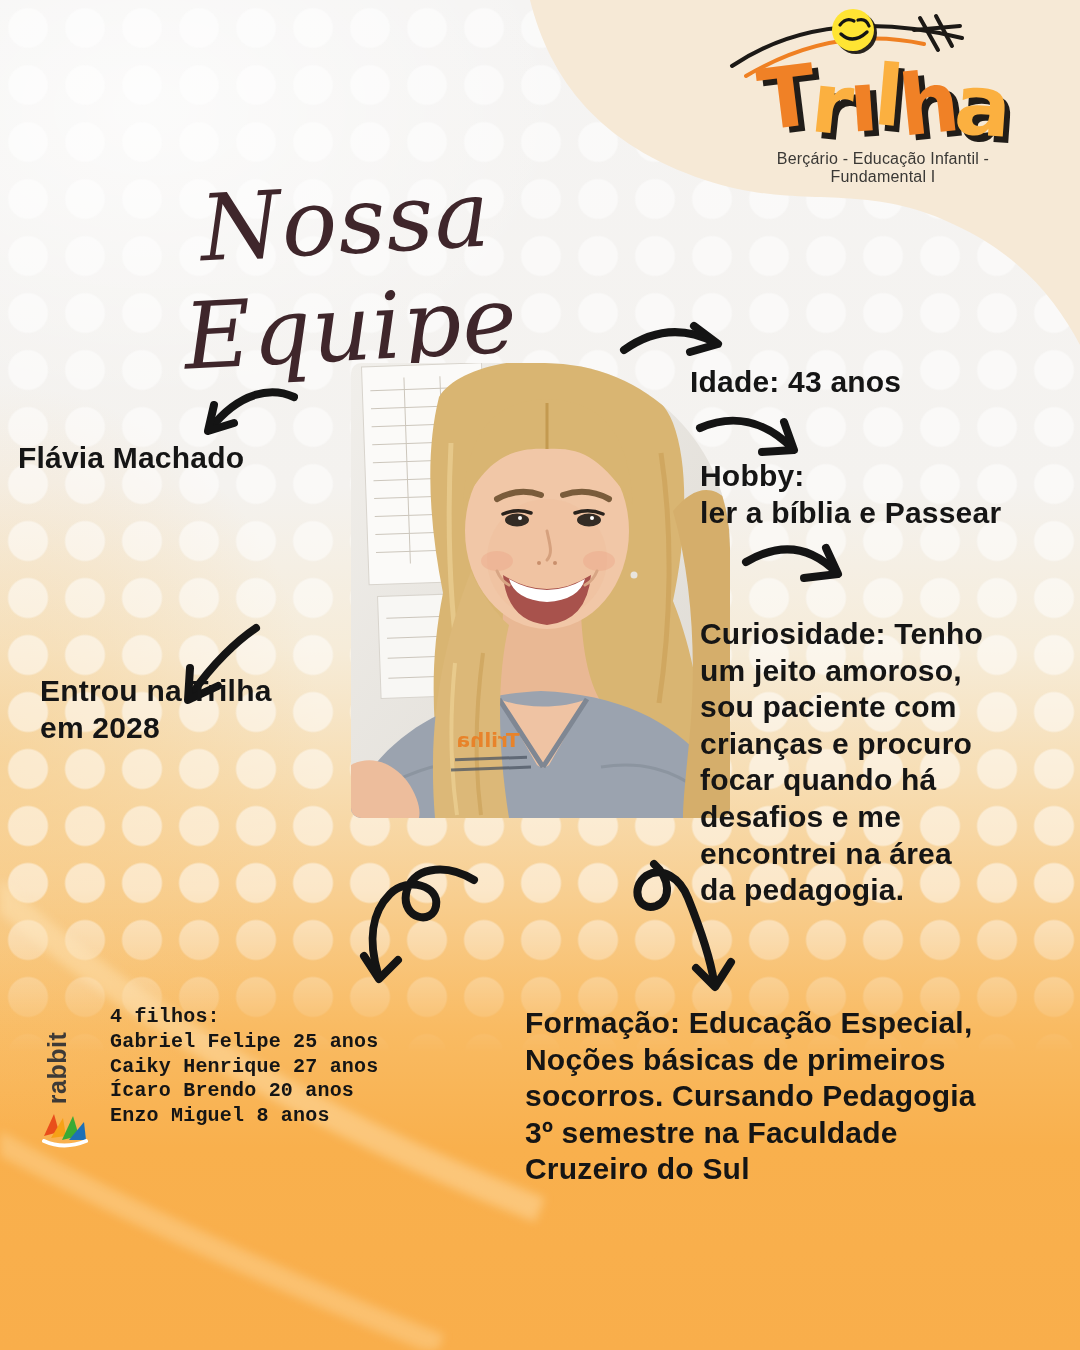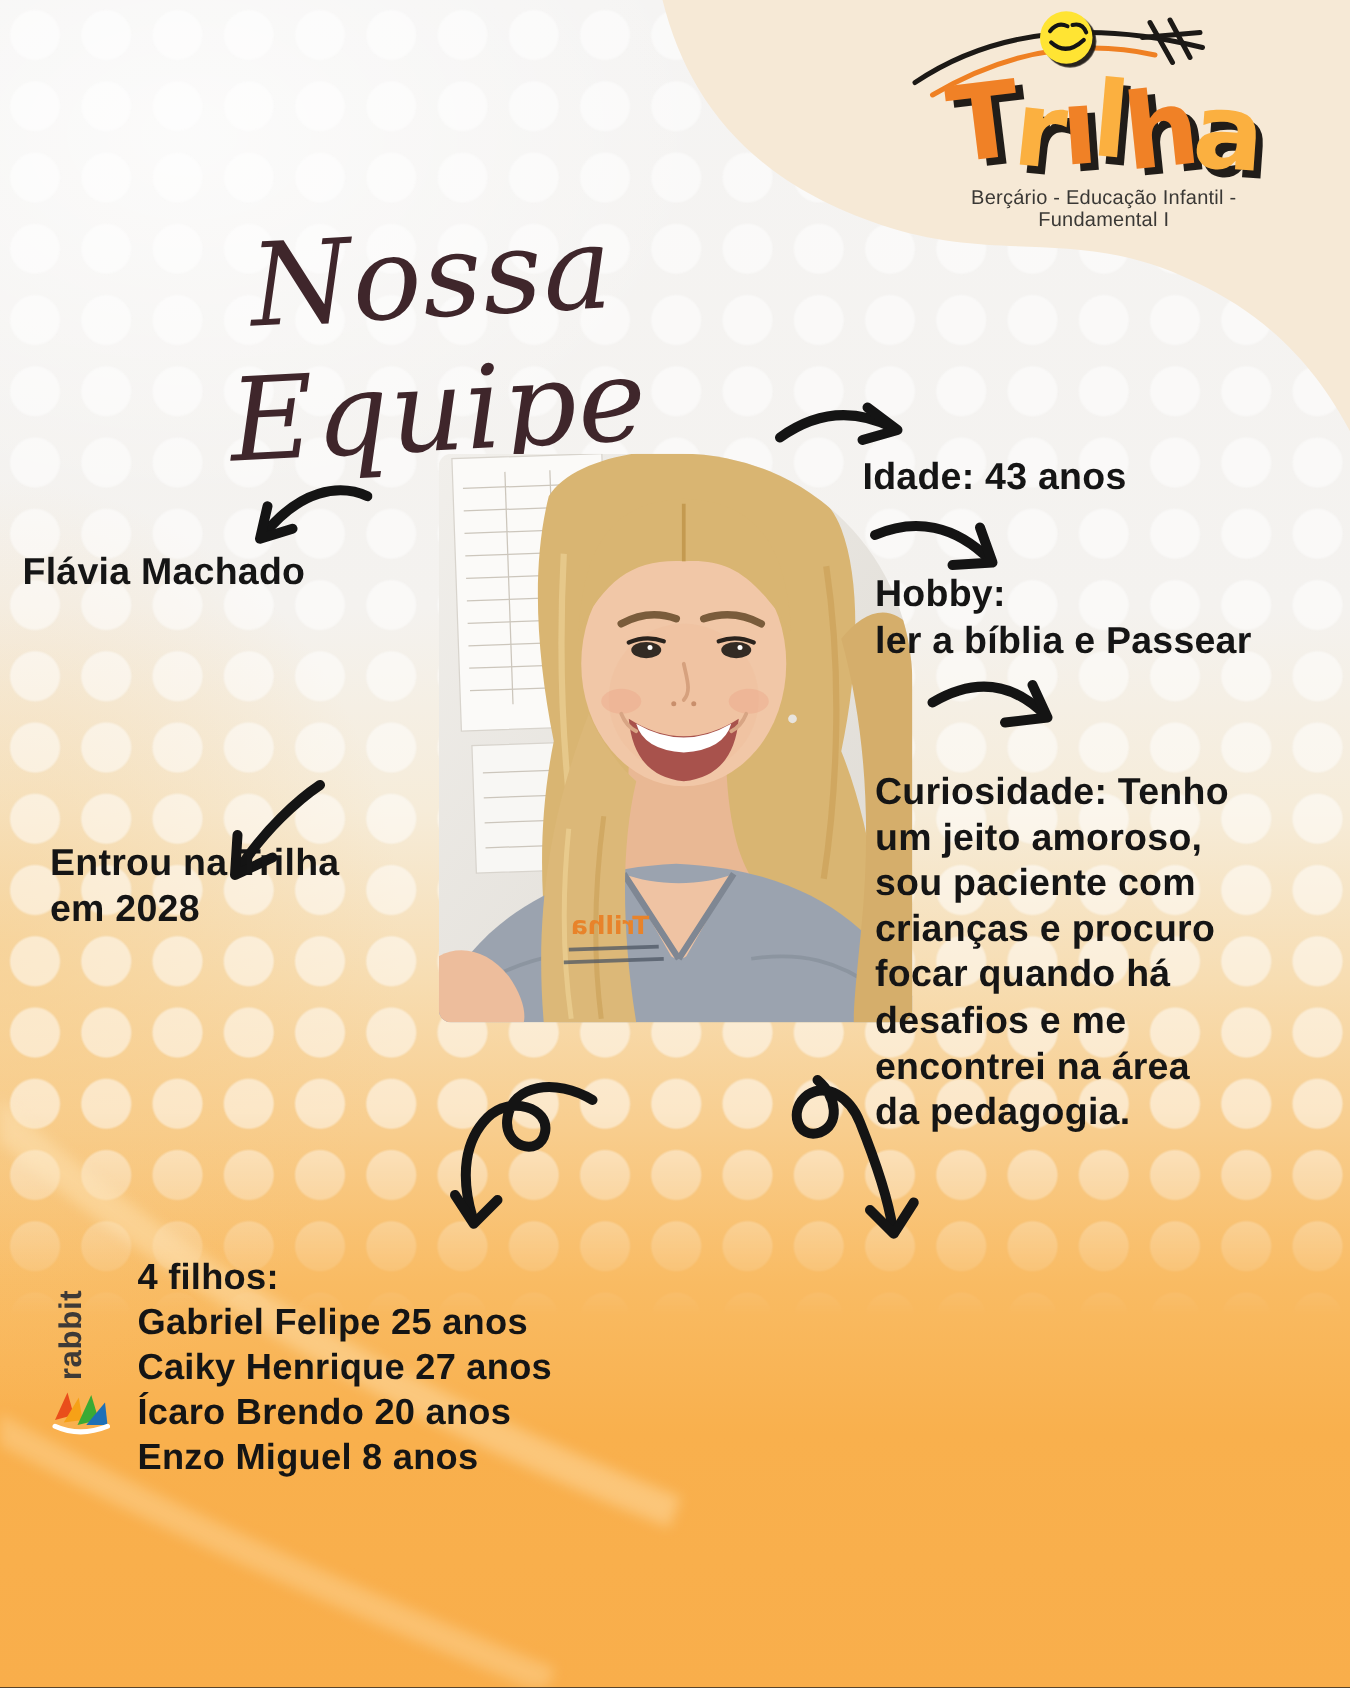--- a/index.html
+++ b/index.html
@@ -59,21 +59,21 @@
   
   .arrow{position:absolute;}
   .arrow path{stroke:#141414;stroke-width:8;fill:none;stroke-linecap:round;stroke-linejoin:round;}
 
   
   .tblock{
     position:absolute;text-align:left;color:#151515;font-weight:700;
     font-size:30px;line-height:1.22;letter-spacing:.2px;
   }
   .pre{white-space:pre-line;}
-  .filhos{font-size:29px;line-height:1.24;}
+  .filhos{font-size:20px;line-height:1.24;font-family:Liberation Mono, monospace;}
 
   
   .rabbit{position:absolute;left:38px;top:1028px;width:62px;height:132px;}
   .rabbit-text{
     position:absolute;left:19px;top:40px;transform:translate(-50%,-50%) rotate(-90deg);
     font-size:25px;font-weight:700;color:#3e3a37;letter-spacing:.5px;white-space:nowrap;
   }
   .rabbit-logo{position:absolute;left:2px;top:80px;}
 </style>
 </head>
@@ -268,20 +268,25 @@
   </div>
 
   <div class="tblock filhos" style="left:110px;top:1005px;width:440px">
     <div>4 filhos:</div>
     <div>Gabriel Felipe 25 anos</div>
     <div>Caiky Henrique 27 anos</div>
     <div>Ícaro Brendo 20 anos</div>
     <div>Enzo Miguel 8 anos</div>
   </div>
 
+  <div class="tblock pre" style="left:525px;top:1005px;width:530px">Formação: Educação Especial,
+Noções básicas de primeiros
+socorros. Cursando Pedagogia
+3º semestre na Faculdade
+Cruzeiro do Sul</div>
 
   <div class="rabbit">
     <div class="rabbit-text">rabbit</div>
     <svg class="rabbit-logo" width="48" height="44" viewBox="0 0 48 44">
       <polygon points="4,28 14,6 19,24" fill="#e94e1b"></polygon>
       <polygon points="11,30 23,10 26,28" fill="#f6a117"></polygon>
       <polygon points="22,32 33,8 39,28" fill="#3aaa35"></polygon>
       <polygon points="29,32 44,14 46,32" fill="#1d70b7"></polygon>
       <path d="M4,33 Q24,42 46,33" stroke="#ffffff" stroke-width="4" fill="none" stroke-linecap="round"></path>
     </svg>

